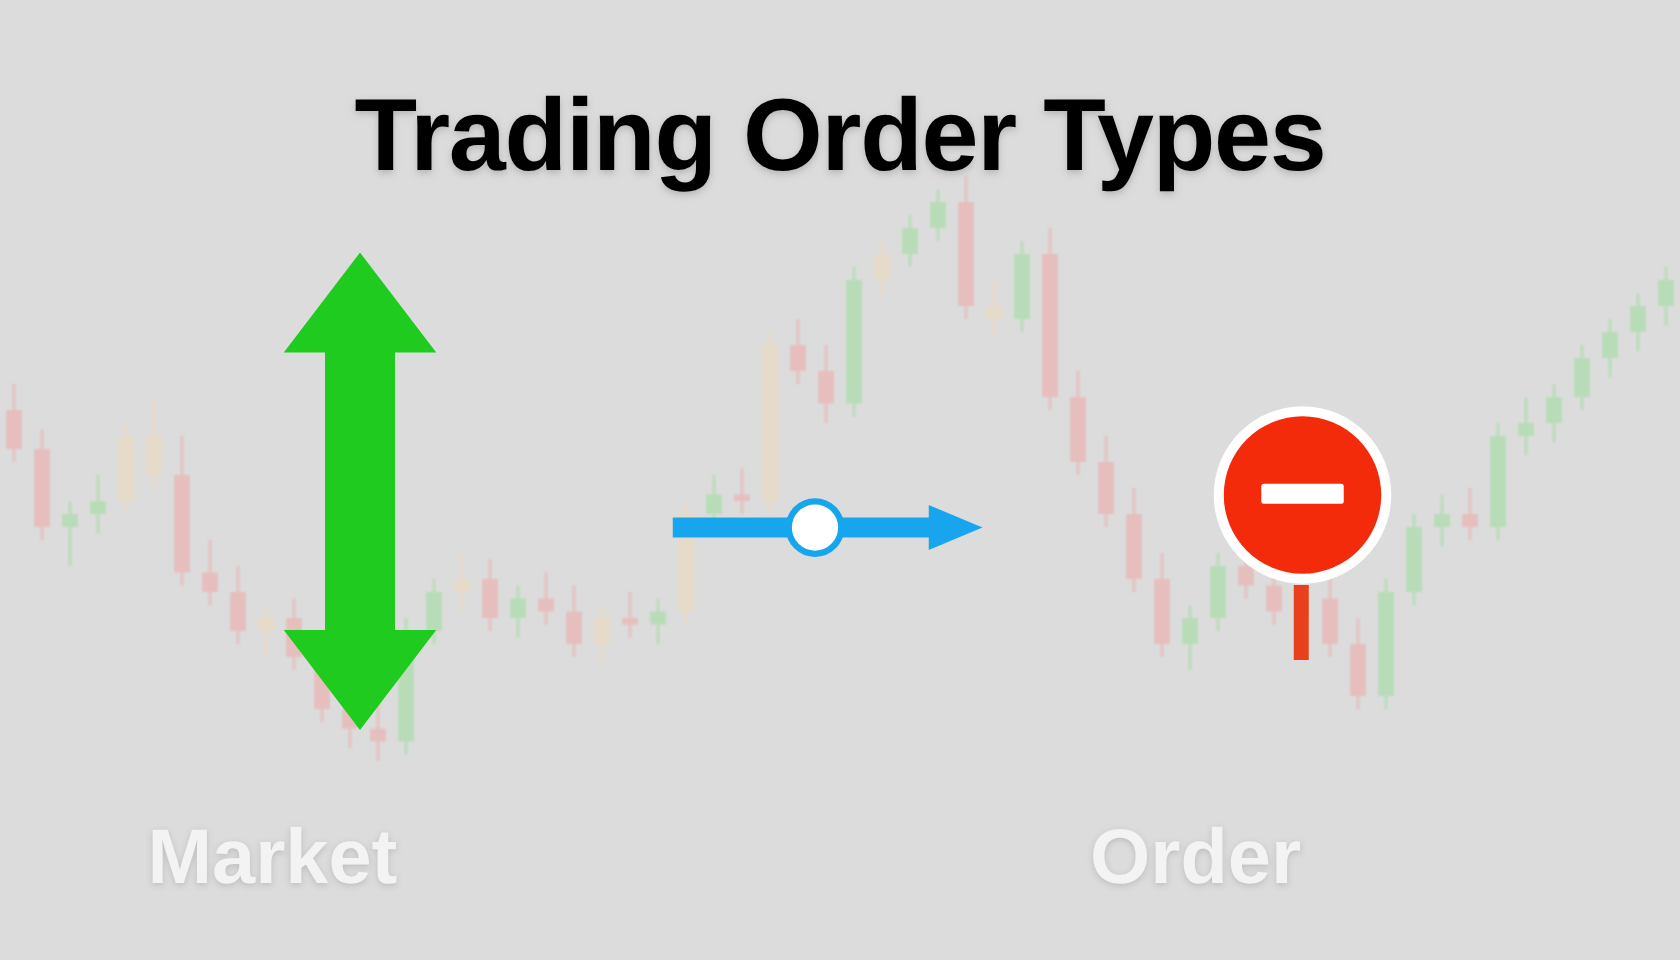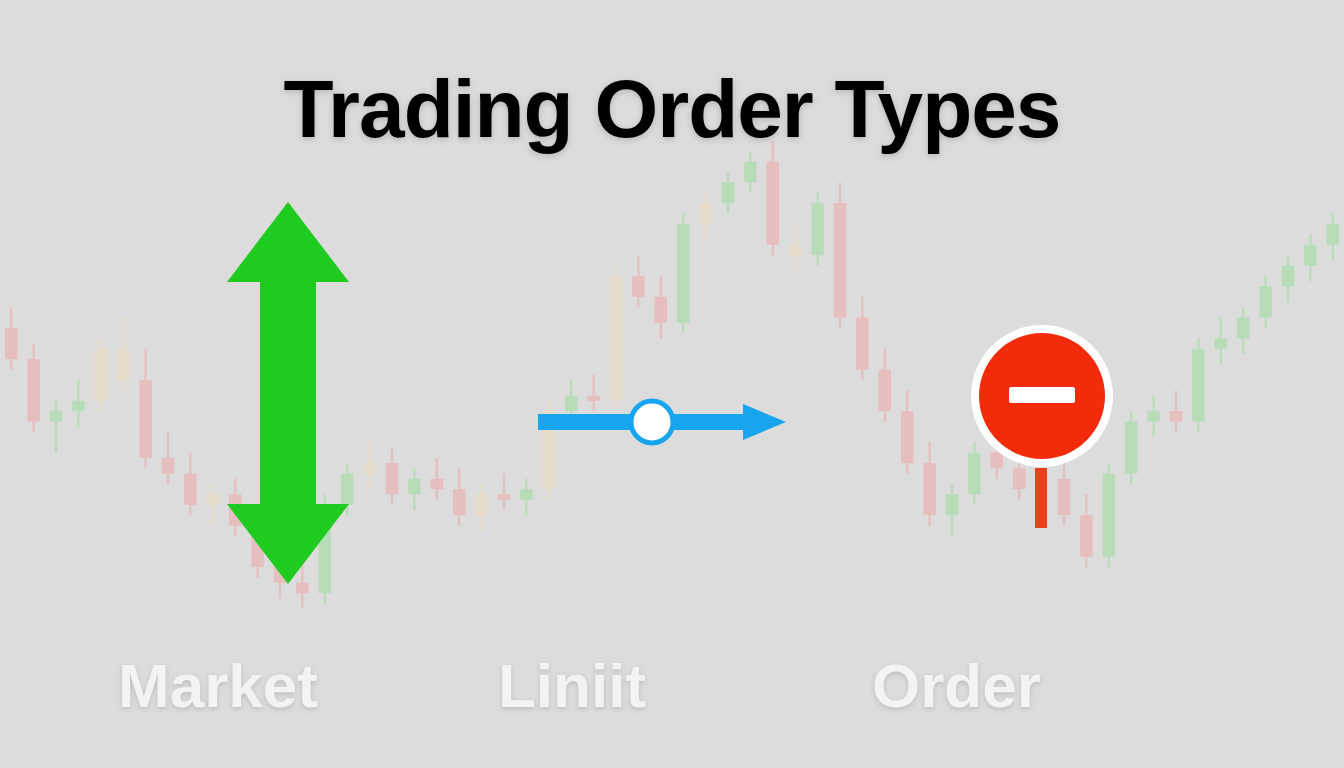--- a/index.html
+++ b/index.html
@@ -237,21 +237,20 @@
     </svg>
     <div class="order-label">Market</div>
   </div>
 
   <div class="order-col" id="col-limit">
     <svg id="limit-icon" viewBox="0 0 260 64" preserveAspectRatio="xMidYMid meet">
       <rect x="0" y="24" width="210" height="16" fill="#17a6ee"></rect>
       <polygon points="205,14 248,32 205,50" fill="#17a6ee"></polygon>
       <circle cx="114" cy="32" r="21" fill="#ffffff" stroke="#17a6ee" stroke-width="5"></circle>
     </svg>
-    <div class="order-label">Liniit</div>
   </div>
 
   <div class="order-col" id="col-stop">
     <svg id="stop-icon" viewBox="0 0 150 222" preserveAspectRatio="xMidYMid meet">
       <rect x="68" y="150" width="12" height="60" fill="#e8401c"></rect>
       <circle cx="75" cy="78" r="71" fill="#ffffff"></circle>
       <circle cx="75" cy="78" r="63" fill="#f42b0b"></circle>
       <rect x="42" y="69" width="66" height="16" rx="2" fill="#ffffff"></rect>
     </svg>
     <div class="order-label">Order</div>

